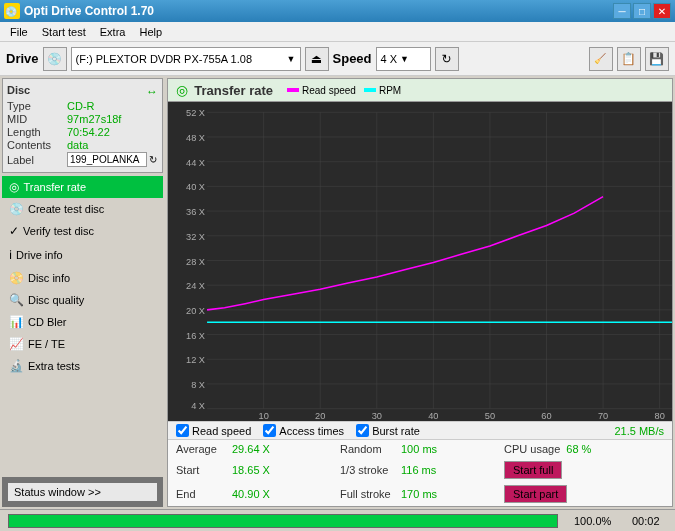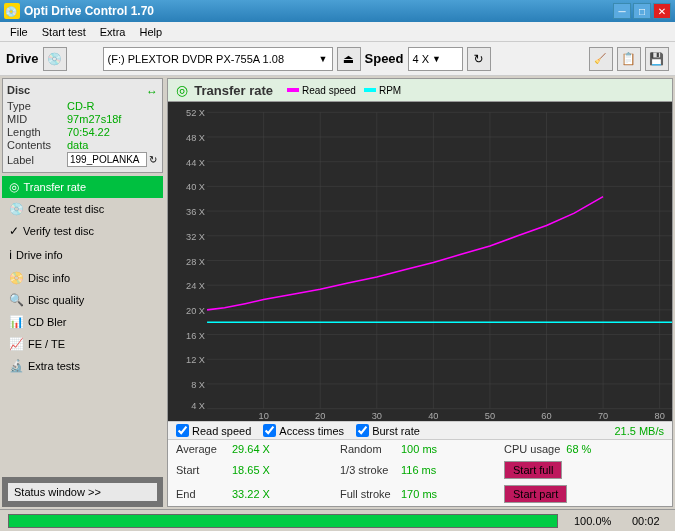--- a/index.html
+++ b/index.html
@@ -49,21 +49,20 @@
       align-items: center;
       padding: 2px 6px;
       gap: 4px;
       border-bottom: 1px solid #ccc;
     }
     .toolbar-label { font-size: 13px; font-weight: bold; }
     .drive-select {
       display: flex; align-items: center; gap: 3px;
       background: white; border: 1px solid #999; padding: 1px 4px; height: 24px;
       min-width: 230px;
-      margin-left: 32px;
     }
     .drive-select-text { font-size: 11px; flex: 1; }
     .toolbar-icon-btn {
       width: 24px; height: 24px; background: #e8e8e8; border: 1px solid #999;
       display: flex; align-items: center; justify-content: center; cursor: pointer; font-size: 12px;
     }
     .speed-select {
       display: flex; align-items: center; gap: 3px;
       background: white; border: 1px solid #999; padding: 1px 4px; height: 24px;
       min-width: 55px;
@@ -441,21 +440,21 @@
         <span class="stat-label">1/3 stroke</span>
         <span class="stat-ms">116 ms</span>
       </div>
       <div class="stat-item">
         <button class="start-full-btn">Start full</button>
       </div>
     </div>
     <div class="stats-row">
       <div class="stat-item">
         <span class="stat-key">End</span>
-        <span class="stat-val">33.22 X</span>
+        <span class="stat-val">40.90 X</span>
       </div>
       <div class="stat-item">
         <span class="stat-label">Full stroke</span>
         <span class="stat-ms">170 ms</span>
       </div>
       <div class="stat-item">
         <button class="start-part-btn">Start part</button>
       </div>
     </div>
   </div>

